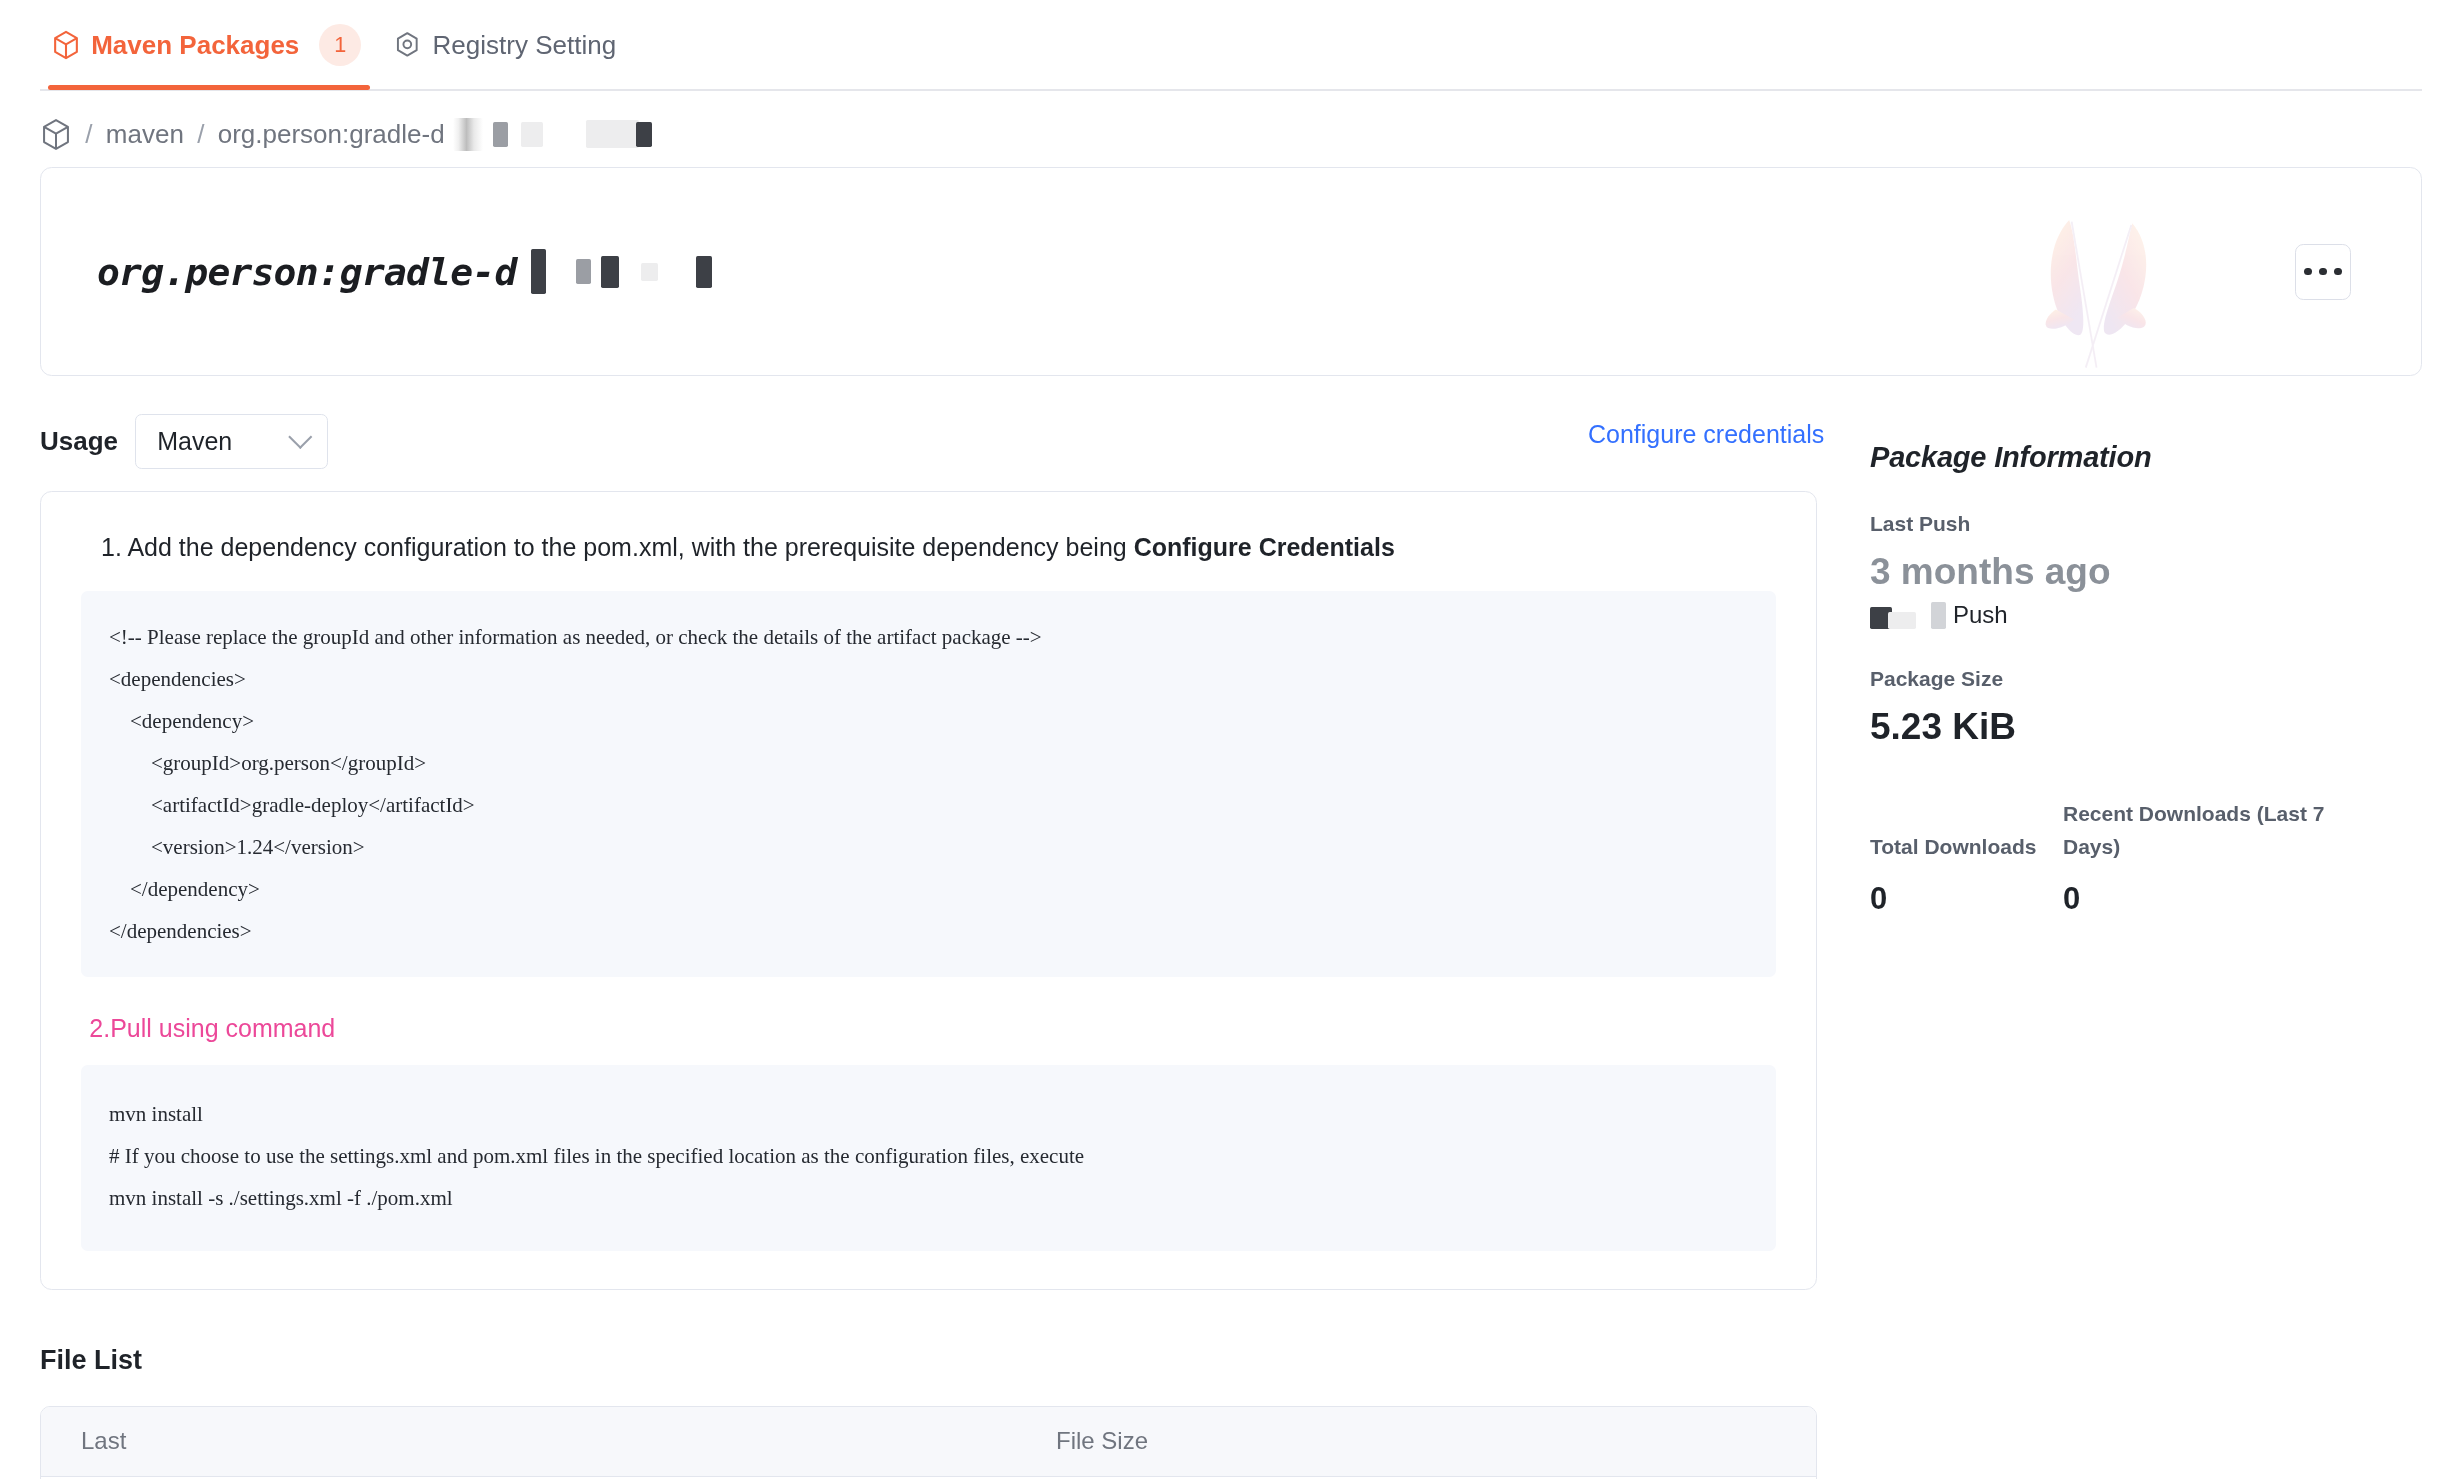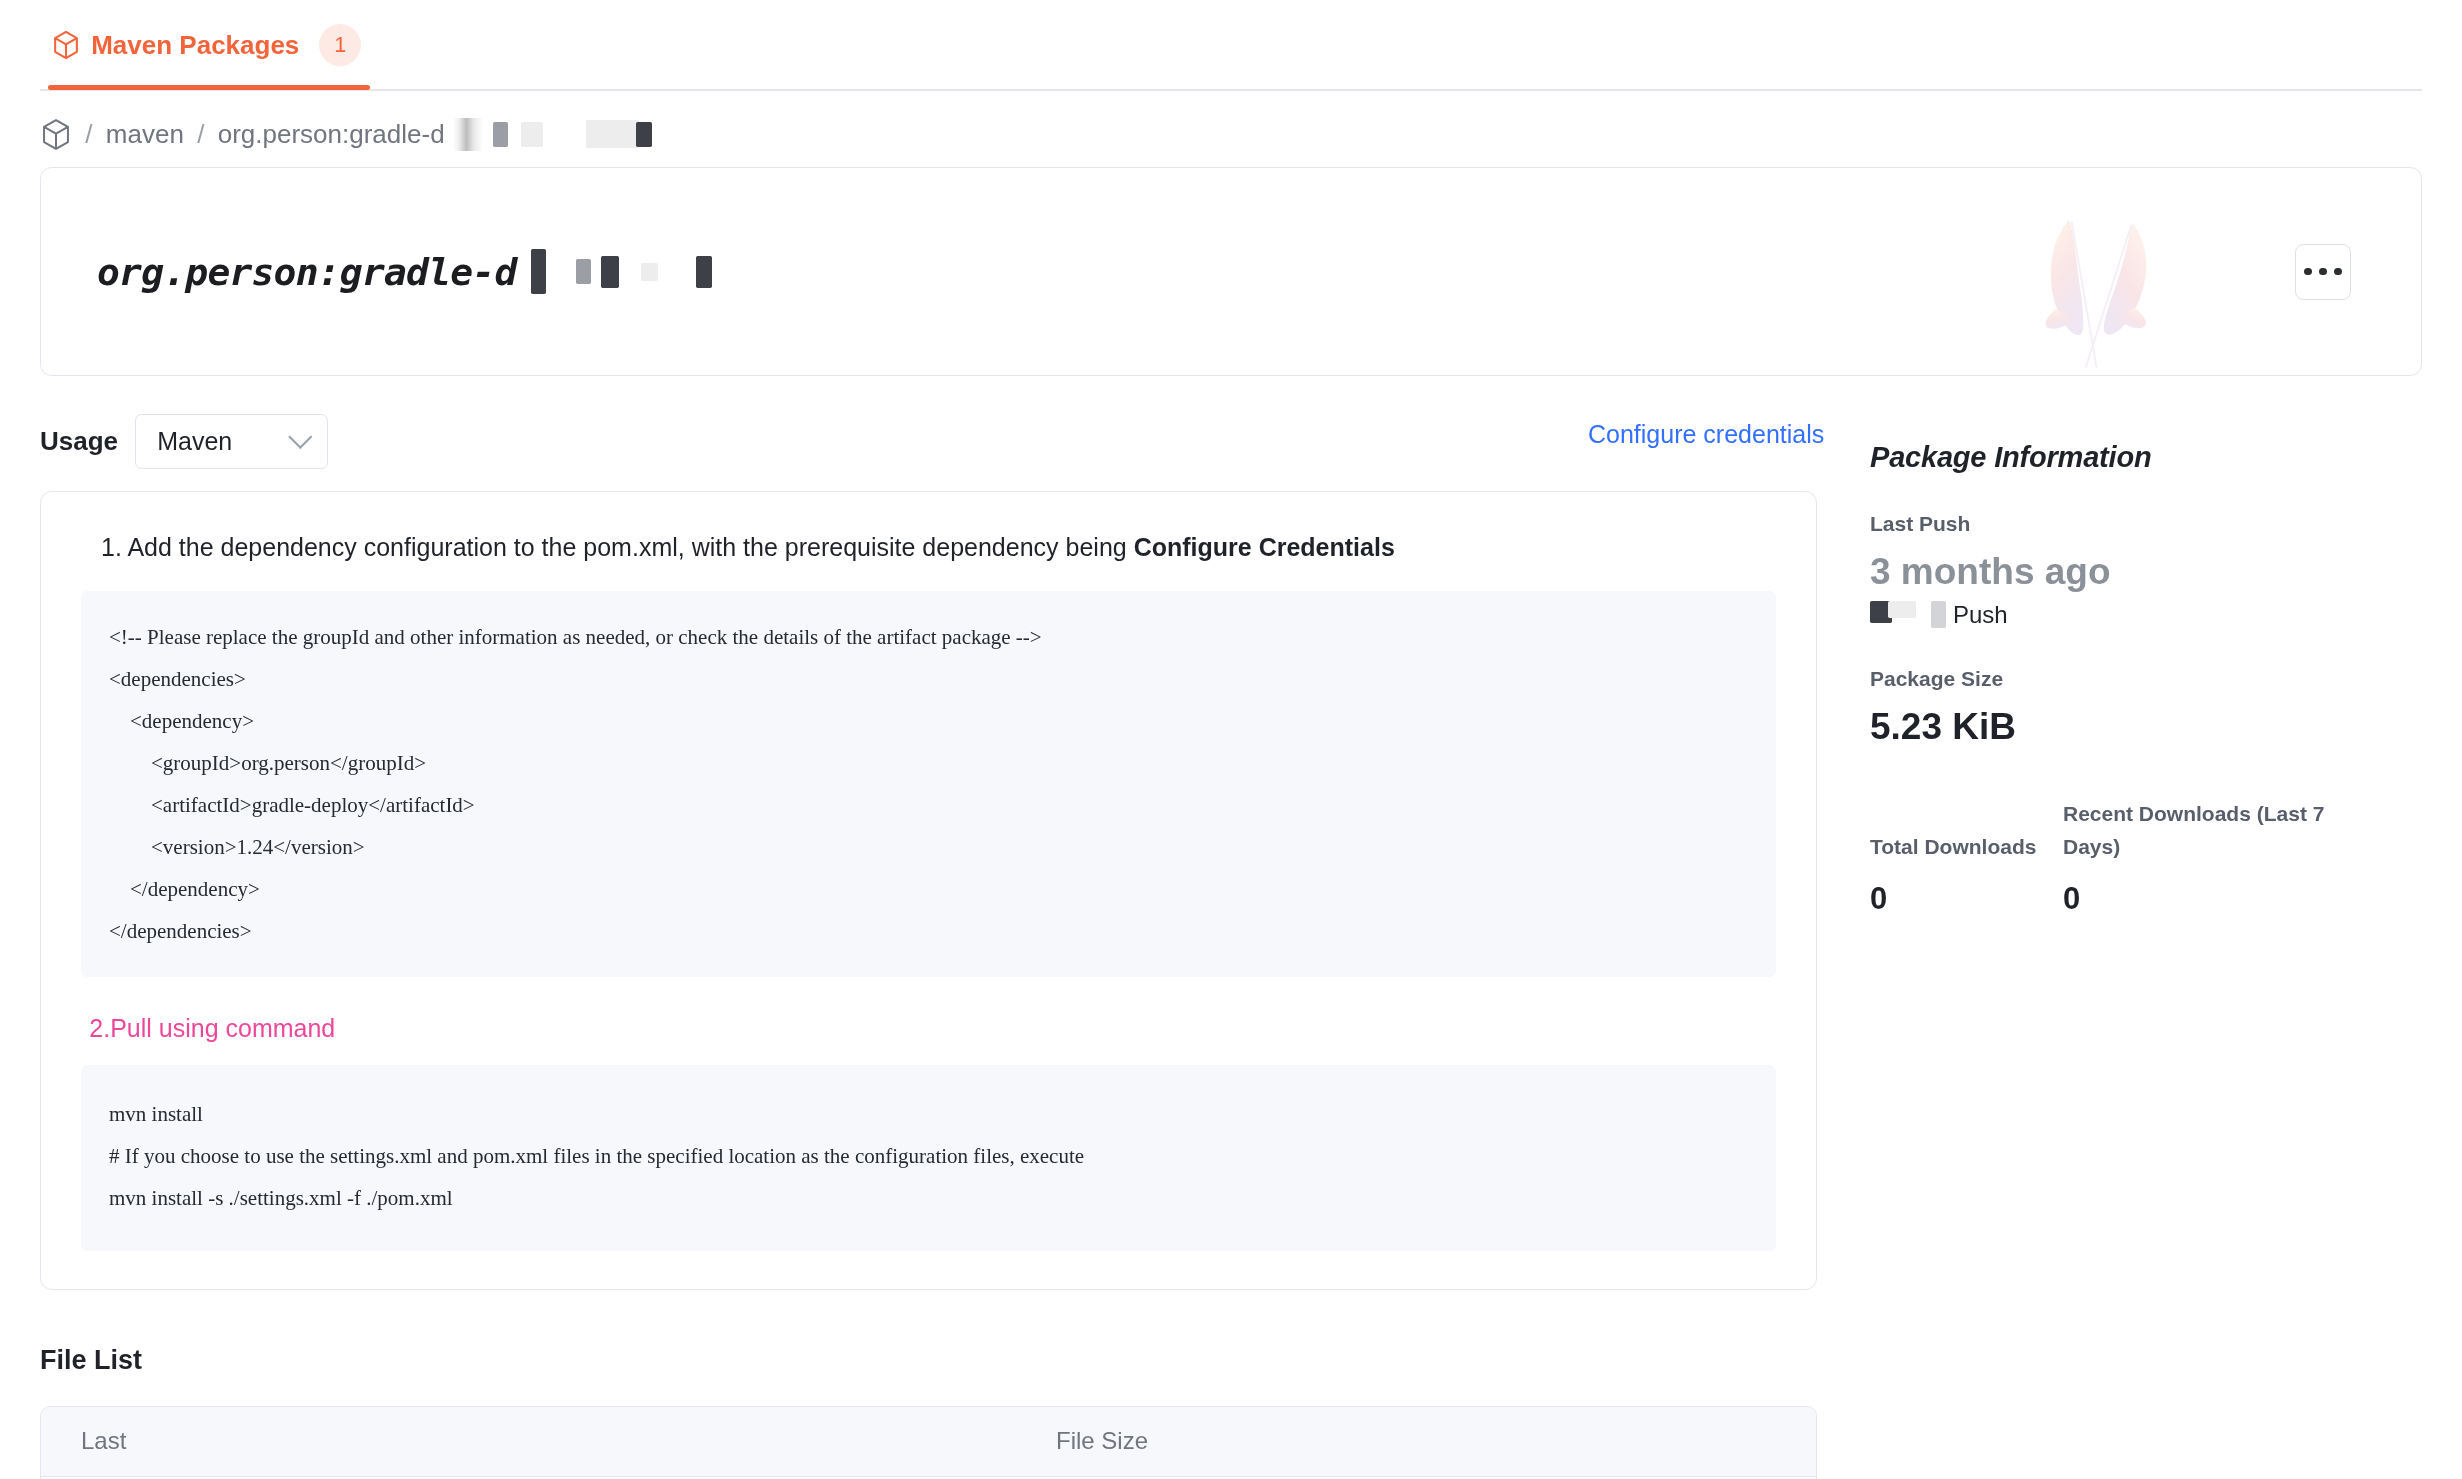--- a/index.html
+++ b/index.html
@@ -252,21 +252,21 @@
   .field-value {
     margin-top:15px;
     font-size:37px;
     font-weight:700;
     color:#8b9199;
   }
   .field-value.dark { color:#1f2329; }
   .push-line {
     margin-top:8.3px;
     display:flex;
-    align-items:flex-start;
+    align-items:flex-end;
     gap:0;
     font-size:24px;
     color:#1f2329;
   }
   .dl-grid {
     margin-top:50px;
     display:flex;
     gap:0;
     align-items:flex-end;
   }
@@ -329,20 +329,29 @@
       <svg width="28" height="30" viewBox="0 0 24 26" fill="none">
         <path d="M12 1.6 L21.4 7 V19 L12 24.4 L2.6 19 V7 Z" stroke="#f3643b" stroke-width="1.8" stroke-linejoin="round"></path>
         <path d="M2.6 7 L12 12.4 L21.4 7" stroke="#f3643b" stroke-width="1.8" stroke-linejoin="round"></path>
         <path d="M12 12.4 V24.4" stroke="#f3643b" stroke-width="1.8"></path>
       </svg>
     </span>
     <span>Maven Packages</span>
     <span class="tab-badge">1</span>
   </div>
 
+  <div class="tab">
+    <span class="ic">
+      <svg width="26.6" height="28" viewBox="0 0 24 26" fill="none">
+        <path d="M12 2 L20.7 7 V17.8 L12 22.8 L3.3 17.8 V7 Z" stroke="#70757f" stroke-width="1.8" stroke-linejoin="round"></path>
+        <circle cx="12" cy="12.4" r="3.6" stroke="#70757f" stroke-width="1.8"></circle>
+      </svg>
+    </span>
+    <span>Registry Setting</span>
+  </div>
 
 </div>
 
 <div class="crumb">
   <span style="display:flex;align-items:center;">
     <svg width="32" height="33" viewBox="0 0 24 26" fill="none">
       <path d="M12 1.6 L21.4 7 V19 L12 24.4 L2.6 19 V7 Z" stroke="#70757f" stroke-width="1.6" stroke-linejoin="round"></path>
       <path d="M2.6 7 L12 12.4 L21.4 7" stroke="#70757f" stroke-width="1.6" stroke-linejoin="round"></path>
       <path d="M12 12.4 V24.4" stroke="#70757f" stroke-width="1.6"></path>
     </svg>

